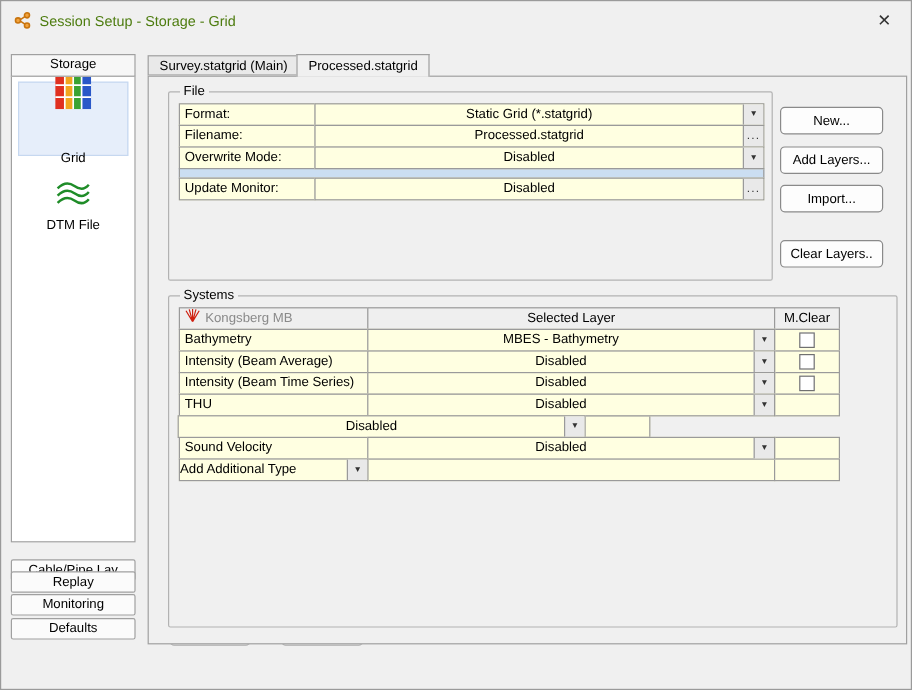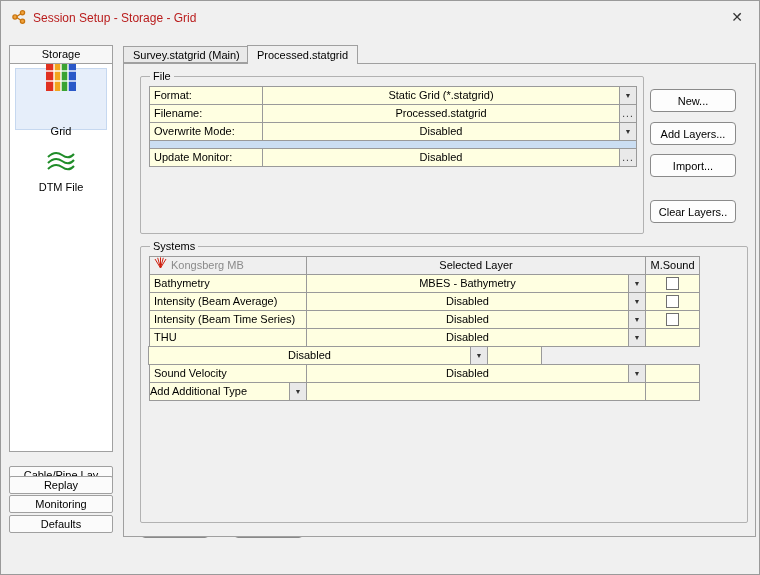--- a/index.html
+++ b/index.html
@@ -5,21 +5,21 @@
   * { box-sizing: border-box; margin: 0; padding: 0; }
   body {
     width: 760px; height: 575px; position: relative;
     background: #f0f0f0; border: 1px solid #9a9a9a;
     font-family: "Liberation Sans", "DejaVu Sans", sans-serif;
     font-size: 11px; color: #000; overflow: hidden;
   }
   
   .titlebar { position: absolute; top: 0; left: 0; right: 0; height: 32px; }
   .app-icon { position: absolute; left: 10px; top: 8px; width: 16px; height: 16px; }
-  .title-text { position: absolute; left: 32px; top: 10px; font-size: 12px; color: #b91c1c; }
+  .title-text { position: absolute; left: 32px; top: 10px; font-size: 12px; color: #4d7c0f; }
   .close-btn { position: absolute; right: 8px; top: 5px; width: 28px; height: 23px;
     border: none; background: transparent; font-size: 14px; color: #333;
     text-align: center; line-height: 23px; cursor: default; }
   
   .sb-header { position: absolute; left: 8px; top: 44px; width: 104px; height: 19px;
     background: #f7f7f7; border: 1px solid #a0a0a0; text-align: center; line-height: 17px; z-index: 2; }
   .sb-list { position: absolute; left: 8px; top: 62px; width: 104px; height: 389px;
     background: #ffffff; border: 1px solid #a0a0a0; z-index: 1; }
   .sb-item { position: absolute; left: 5px; width: 92px; height: 62px;
     display: flex; flex-direction: column; align-items: center; justify-content: center; gap: 4px; }
@@ -188,21 +188,21 @@
       <div class="srow">
         <div class="hcell c-name h-name">
           <span>
             <svg width="13" height="12" viewBox="0 0 13 12" stroke="#d02010" stroke-width="1" fill="none">
               <path d="M6.5 11 L1 2 M6.5 11 L3.7 0.8 M6.5 11 L6.5 0.4 M6.5 11 L9.3 0.8 M6.5 11 L12 2"></path>
             </svg>
           </span>
           <span>Kongsberg MB</span>
         </div>
         <div class="hcell c-layer h-center">Selected Layer</div>
-        <div class="hcell c-mfreq h-center">M.Sound</div>
+        <div class="hcell c-mfreq h-center">M.Clear</div>
       </div>
 
       <div class="srow">
         <div class="cell c-name ncell">Bathymetry</div>
         <div class="cell c-layer laycell">
           <span>MBES - Bathymetry</span>
           <span class="dbtn">▼</span>
         </div>
         <div class="cell c-mfreq mcell">
           <input type="checkbox" class="chk" style="">

